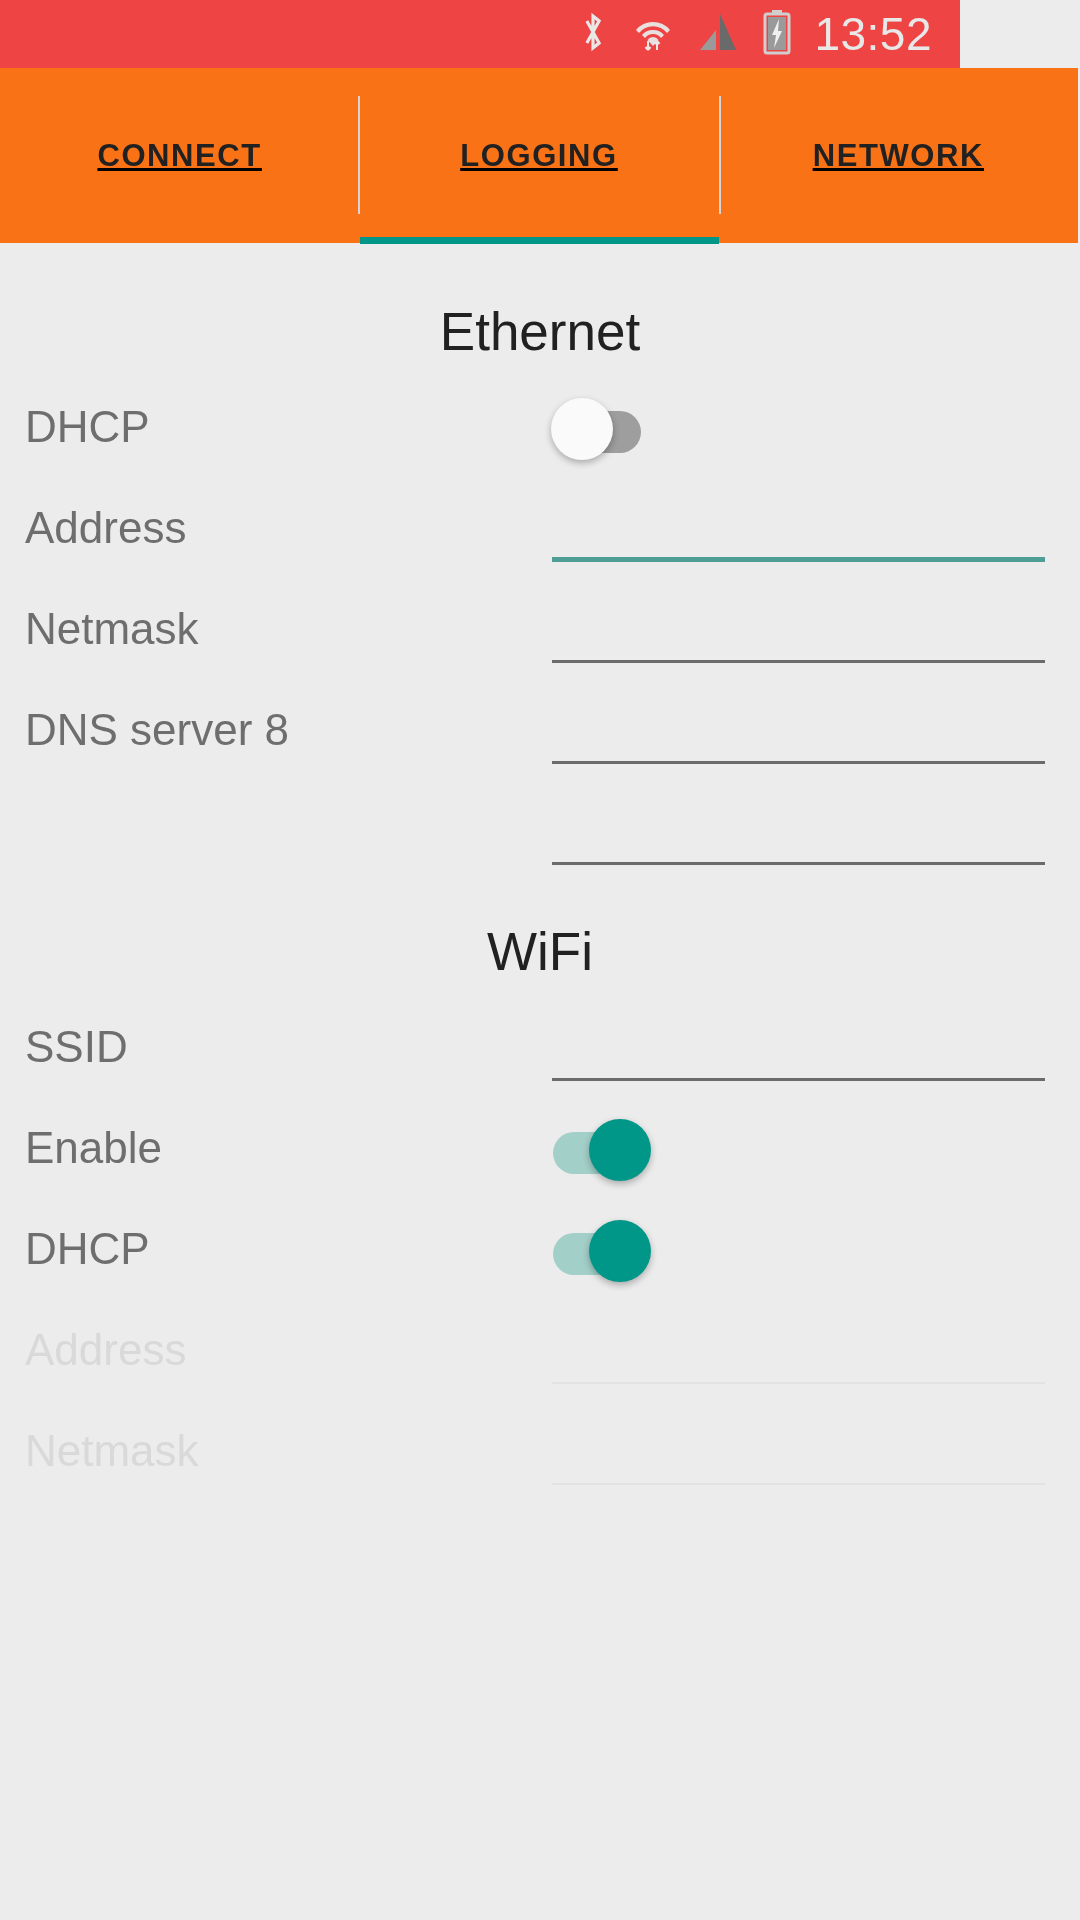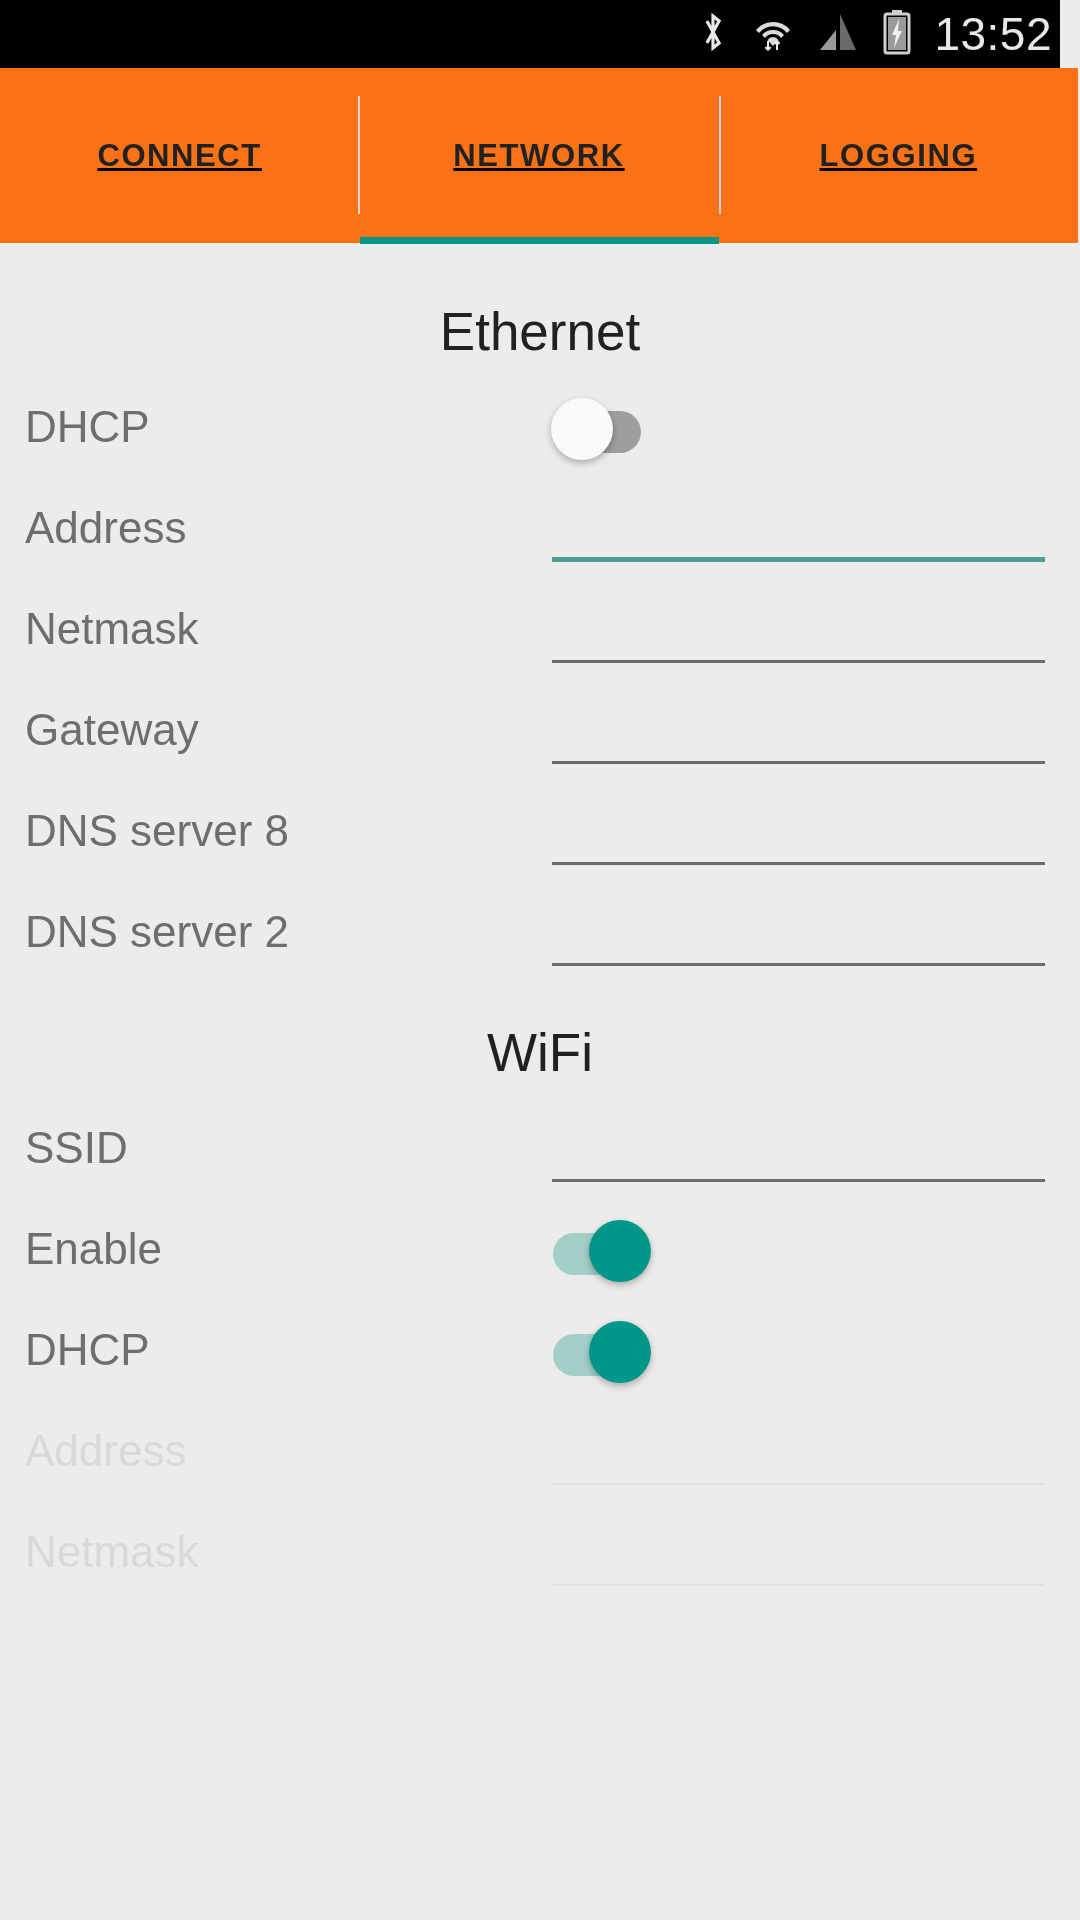--- a/index.html
+++ b/index.html
@@ -12,27 +12,27 @@
     height: 1920px;
     overflow: hidden;
     font-family: "Liberation Sans", sans-serif;
     -webkit-font-smoothing: antialiased;
   }
 
   
   .status-bar {
     position: absolute;
     left: 0; top: 0;
-    width: 1060px;
+    width: 960px;
     height: 68px;
-    background: #000000;
+    background: #ef4444;
     display: flex;
     align-items: center;
     justify-content: flex-end;
-    padding-right: 8px;
+    padding-right: 28px;
     box-sizing: border-box;
   }
   .status-icons {
     display: flex;
     align-items: center;
     gap: 22px;
   }
   .sb-icon { display: block; }
   .status-clock {
     color: #e8e8e8;
@@ -226,24 +226,24 @@
 
   </div>
   <div class="status-clock">13:52</div>
 </div>
 
 <div class="tab-bar">
   <div class="tab">
     <span class="tab-label">CONNECT</span>
   </div>
   <div class="tab">
+    <span class="tab-label">LOGGING</span>
+  </div>
+  <div class="tab">
     <span class="tab-label">NETWORK</span>
-  </div>
-  <div class="tab">
-    <span class="tab-label">LOGGING</span>
   </div>
   <div class="tab-divider d1"></div>
   <div class="tab-divider d2"></div>
 </div>
 <div class="tab-indicator"></div>
 
 <div class="content">
 
   <div class="section-header ethernet">Ethernet</div>
   <div class="spacer-sm"></div>
@@ -261,34 +261,28 @@
     <span class="field focused"></span>
     <input class="field-input" style="left: 552px;" type="text" value="">
   </div>
 
   <div class="row">
     <span class="row-label">Netmask</span>
     <span class="field"></span>
     <input class="field-input" style="left: 552px;" type="text" value="">
   </div>
 
-  <div class="row">
-    <span class="row-label">Gateway</span>
-    <span class="field"></span>
-    <input class="field-input" style="left: 552px;" type="text" value="">
-  </div>
 
   <div class="row">
     <span class="row-label">DNS server 8</span>
     <span class="field"></span>
     <input class="field-input" style="left: 552px;" type="text" value="">
   </div>
 
   <div class="row">
-    <span class="row-label">DNS server 2</span>
     <span class="field"></span>
     <input class="field-input" style="left: 552px;" type="text" value="">
   </div>
 
   <div class="section-header wifi">WiFi</div>
   <div class="spacer-sm"></div>
 
   <div class="row">
     <span class="row-label">SSID</span>
     <span class="field"></span>

